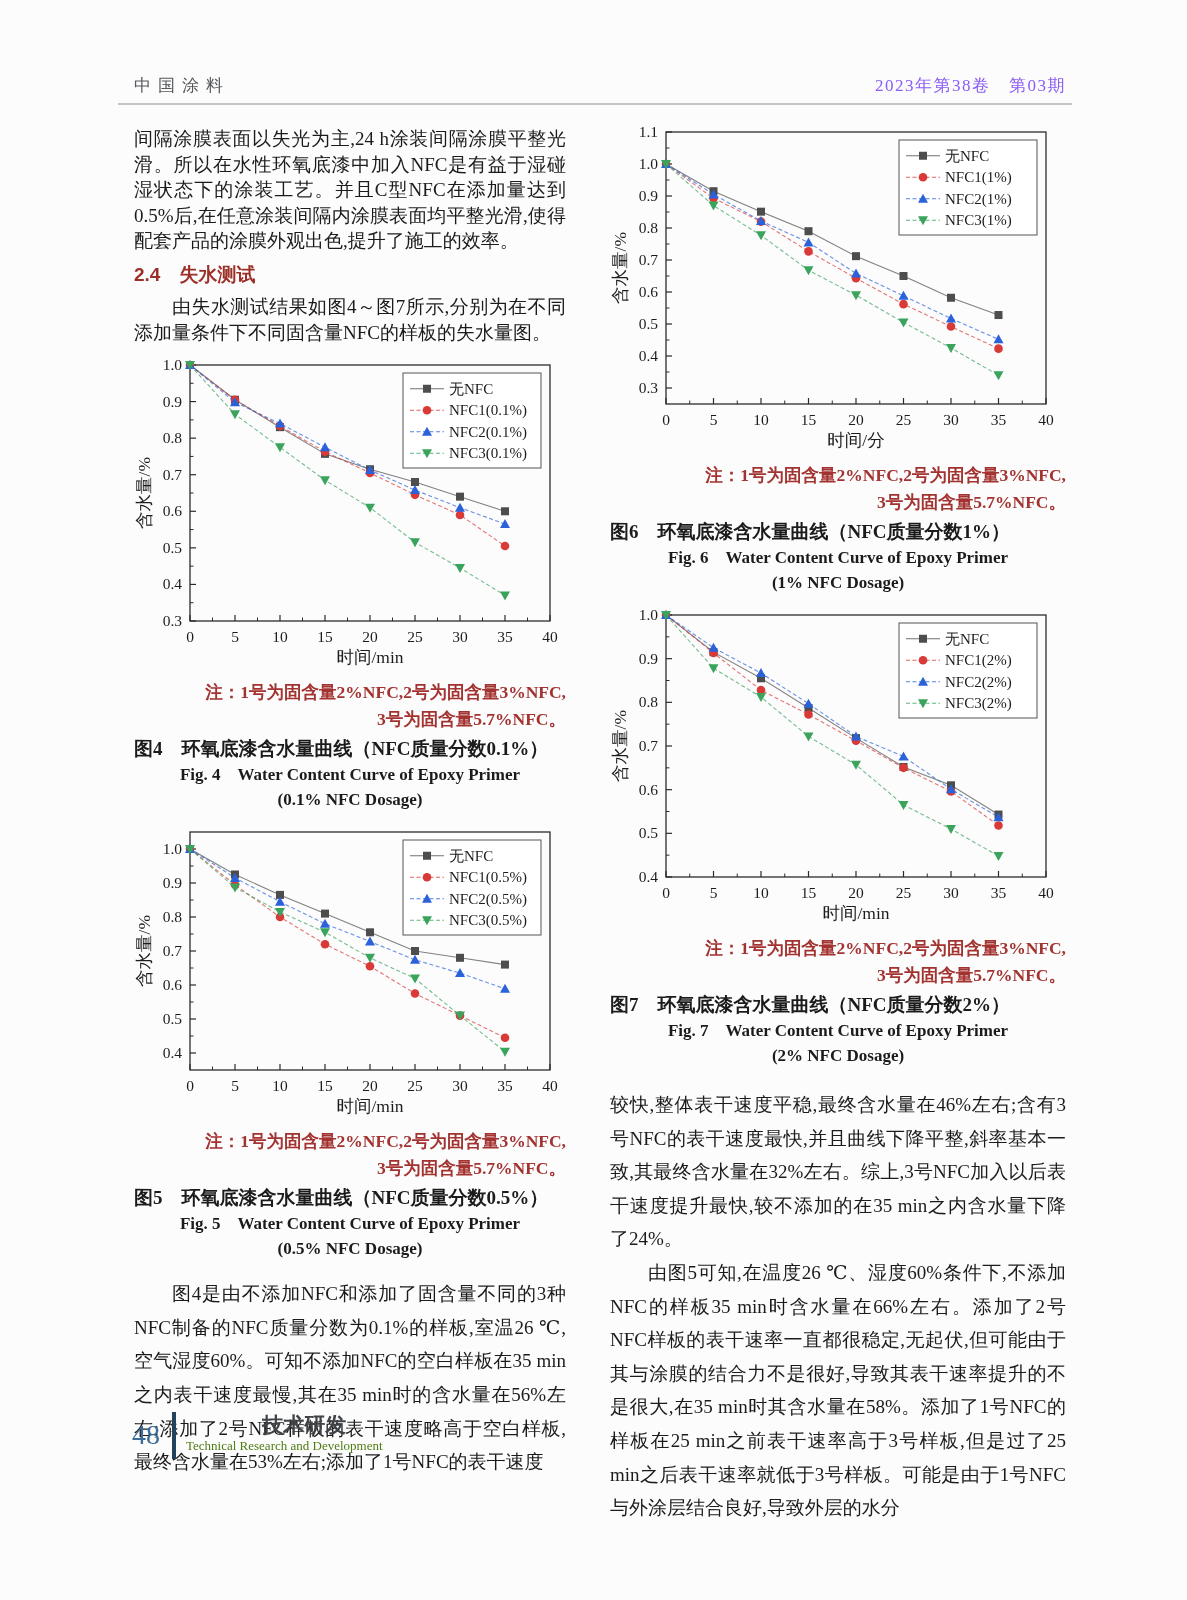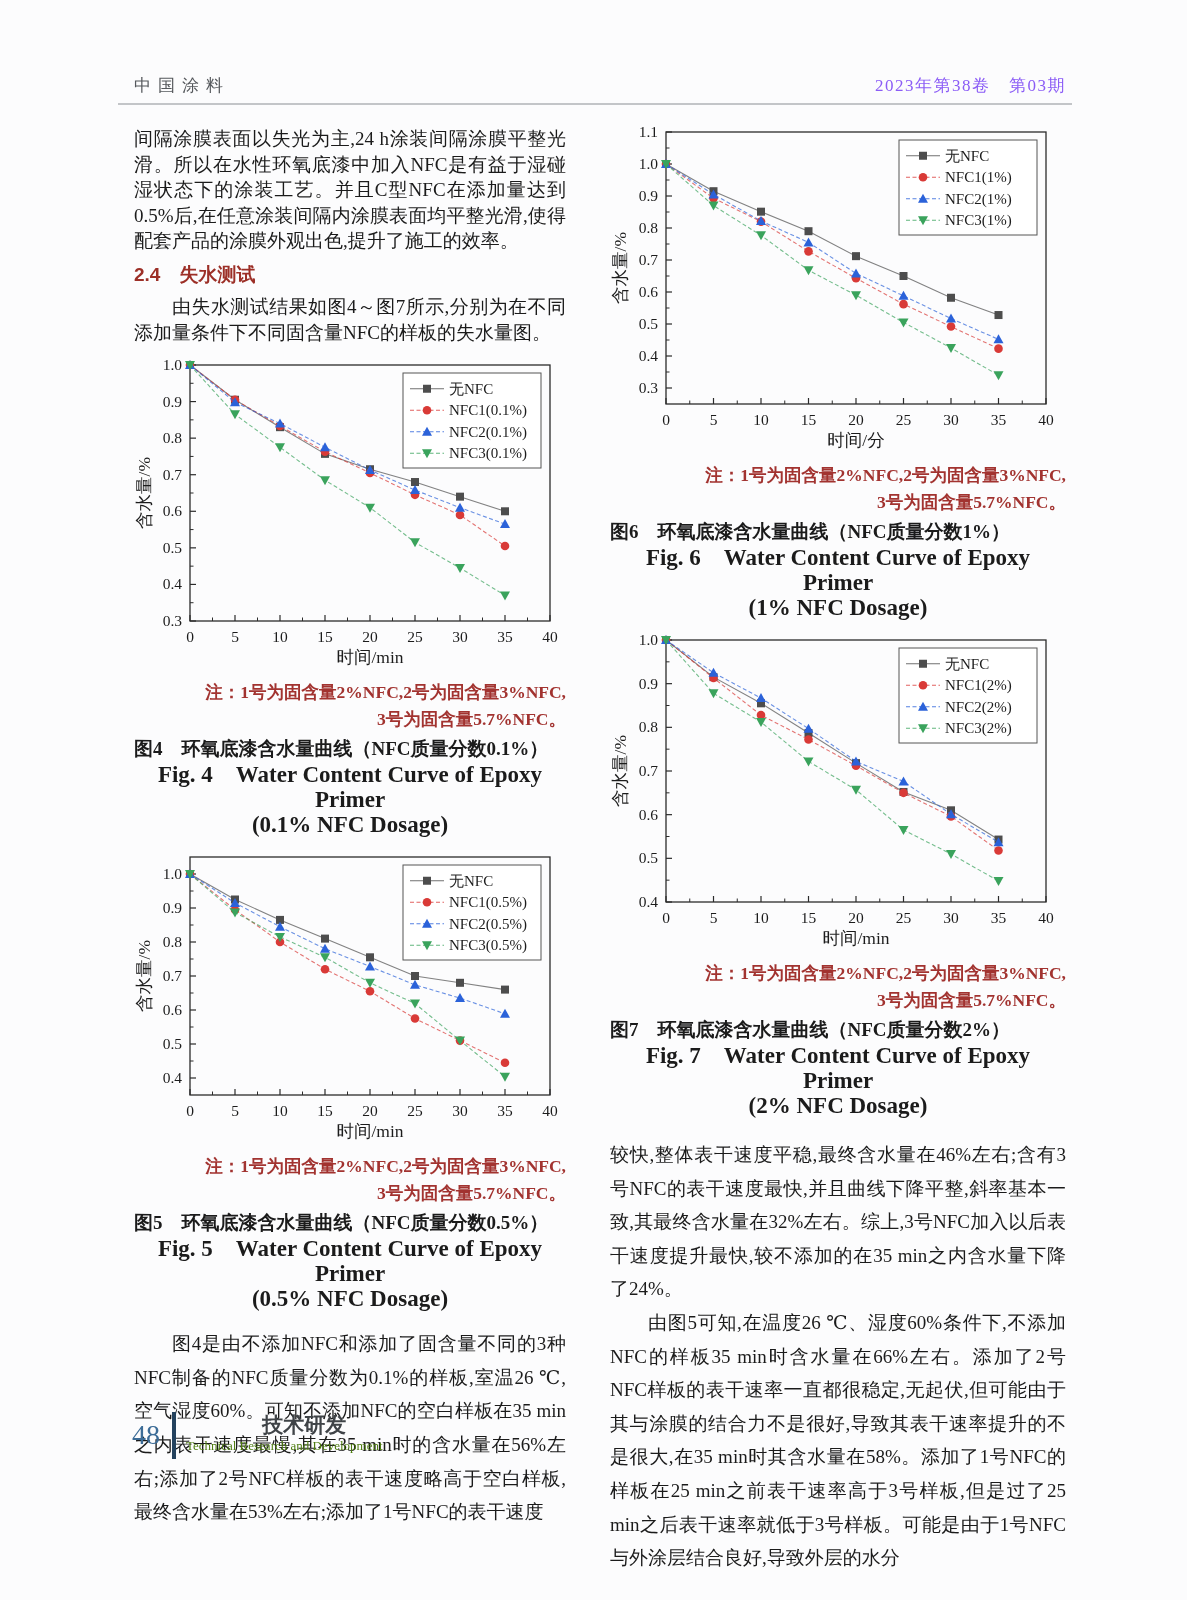--- a/index.html
+++ b/index.html
@@ -14,21 +14,21 @@
   .para{font-size:19px;margin:0;text-align:justify;}
   .tight{line-height:25.6px;}
   .loose{line-height:33.6px;}
   .indent{text-indent:2em;}
   .mt8{margin-top:8px;} .mt16{margin-top:16px;} .mt20{margin-top:20px;} .mt26{margin-top:26px;}
   .sec-head{font-family:"Liberation Sans","DejaVu Sans",sans-serif;font-weight:bold;
             font-size:19px;margin:8px 0 6px 0;}
   .chart{position:relative;margin-top:10px;}
   .fig-note{font-size:17.5px;line-height:27px;text-align:right;font-weight:600;margin:4px 0 0 0;}
   .fig-cap-zh{font-size:19px;font-weight:bold;text-align:left;line-height:27px;margin:2px 0 0 0;}
-  .fig-cap-en{font-size:23px;font-weight:bold;text-align:center;line-height:25px;margin:0 0 4px 0;}
+  .fig-cap-en{font-size:17px;font-weight:bold;text-align:center;line-height:25px;margin:0 0 4px 0;}
   .footer{position:absolute;left:132px;top:1410px;display:flex;align-items:flex-start;text-align:center;}
   .pg-num{font-size:28px;margin-top:9px;}
   .ftr-bar{width:4px;height:47px;margin:2px 10px 0 12px;}
   .ftr-txt{padding-top:2px;}
   .ftr-zh{font-family:"Liberation Sans","DejaVu Sans",sans-serif;font-weight:bold;font-size:21px;
           color:#3f4347;line-height:25px;margin-left:40px;}
   .ftr-en{font-size:13px;color:#4d7c0f;line-height:17px;}
   svg text{font-family:"Liberation Serif","DejaVu Serif",serif;fill:#1c1c1c;}
 </style>
 </head>

